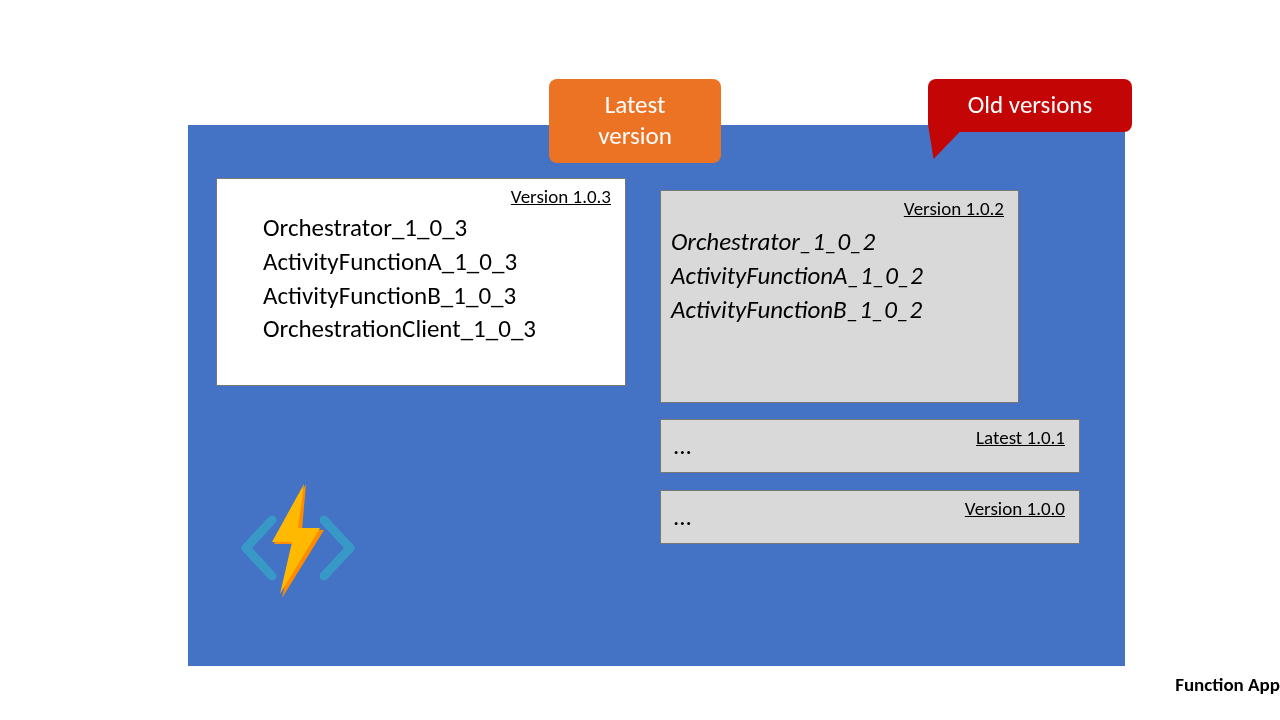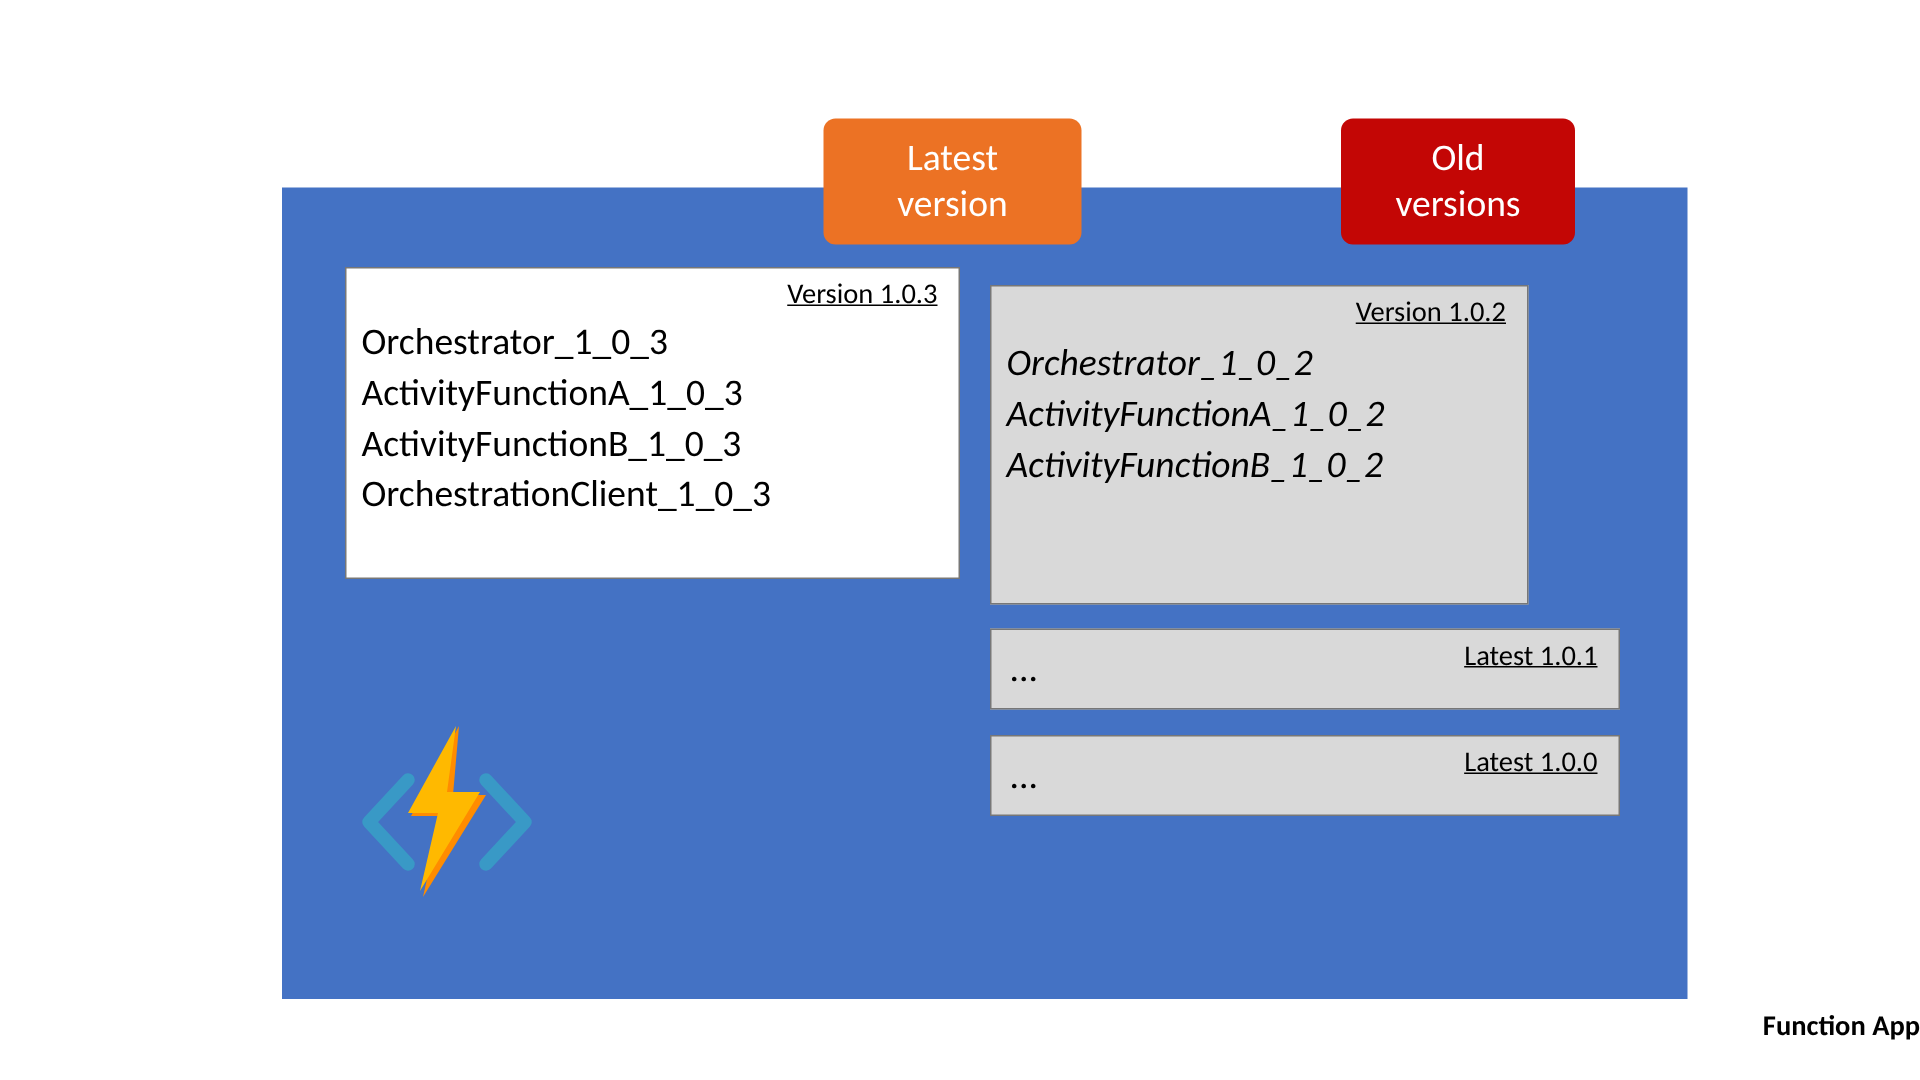--- a/index.html
+++ b/index.html
@@ -26,23 +26,23 @@
     padding: 10px 20px 12px 20px;
     text-align: center;
   }
   .callout.latest {
     left: 549px;
     top: 79px;
     width: 172px;
     background: #ec7224;
   }
   .callout.old {
-    left: 894px;
+    left: 928px;
     top: 79px;
-    width: 156px;
+    width: 204px;
     background: #c30605;
   }
   .tail {
     position: absolute;
     width: 0; height: 0;
   }
   .tail.latest {
     left: 580px; top: 127px;
     border-left: 12px solid transparent;
     border-right: 24px solid transparent;
@@ -55,21 +55,21 @@
     border-right: 24px solid transparent;
     border-top: 32px solid #c30605;
     transform: skewX(-12deg);
   }
   .card {
     position: absolute;
     border: 1px solid #777;
   }
   .card.white {
     background: #ffffff;
-    left: 230px;
+    left: 216px;
     top: 178px;
     width: 410px;
     height: 208px;
   }
   .card.grey1 {
     background: #d9d9d9;
     left: 660px;
     top: 190px;
     width: 359px;
     height: 213px;
@@ -96,21 +96,21 @@
     text-decoration: underline;
     color: #000;
   }
   .funcs {
     position: absolute;
     left: 10px;
     font-size: 25px;
     color: #000;
     line-height: 1.35;
   }
-  .card.white .funcs { top: 32px; }
+  .card.white .funcs { top: 32px; margin-left: 36px; }
   .card.grey1 .funcs { top: 34px; font-style: italic; }
   .ellip {
     position: absolute;
     left: 12px;
     top: 10px;
     font-size: 25px;
     color:#000;
   }
   .caption {
     position: absolute;
@@ -163,21 +163,21 @@
     <div>ActivityFunctionB_1_0_2</div>
   </div>
 </div>
 
 <div class="card grey2">
   <div class="ver">Latest 1.0.1</div>
   <div class="ellip">...</div>
 </div>
 
 <div class="card grey3">
-  <div class="ver">Latest 1.0.0</div>
+  <div class="ver">Version 1.0.0</div>
   <div class="ellip">...</div>
 </div>
 
 <div class="logo">
   <svg viewBox="0 0 120 120" width="120" height="120">
 
     <path d="M34 40 L8 68 L34 96" fill="none" stroke="#3999c6" stroke-width="9" stroke-linecap="round" stroke-linejoin="round"></path>
     <path d="M86 40 L112 68 L86 96" fill="none" stroke="#3999c6" stroke-width="9" stroke-linecap="round" stroke-linejoin="round"></path>
 
     <polygon points="68,4 36,64 56,64 44,118 86,50 64,50" fill="#ff8c00"></polygon>

